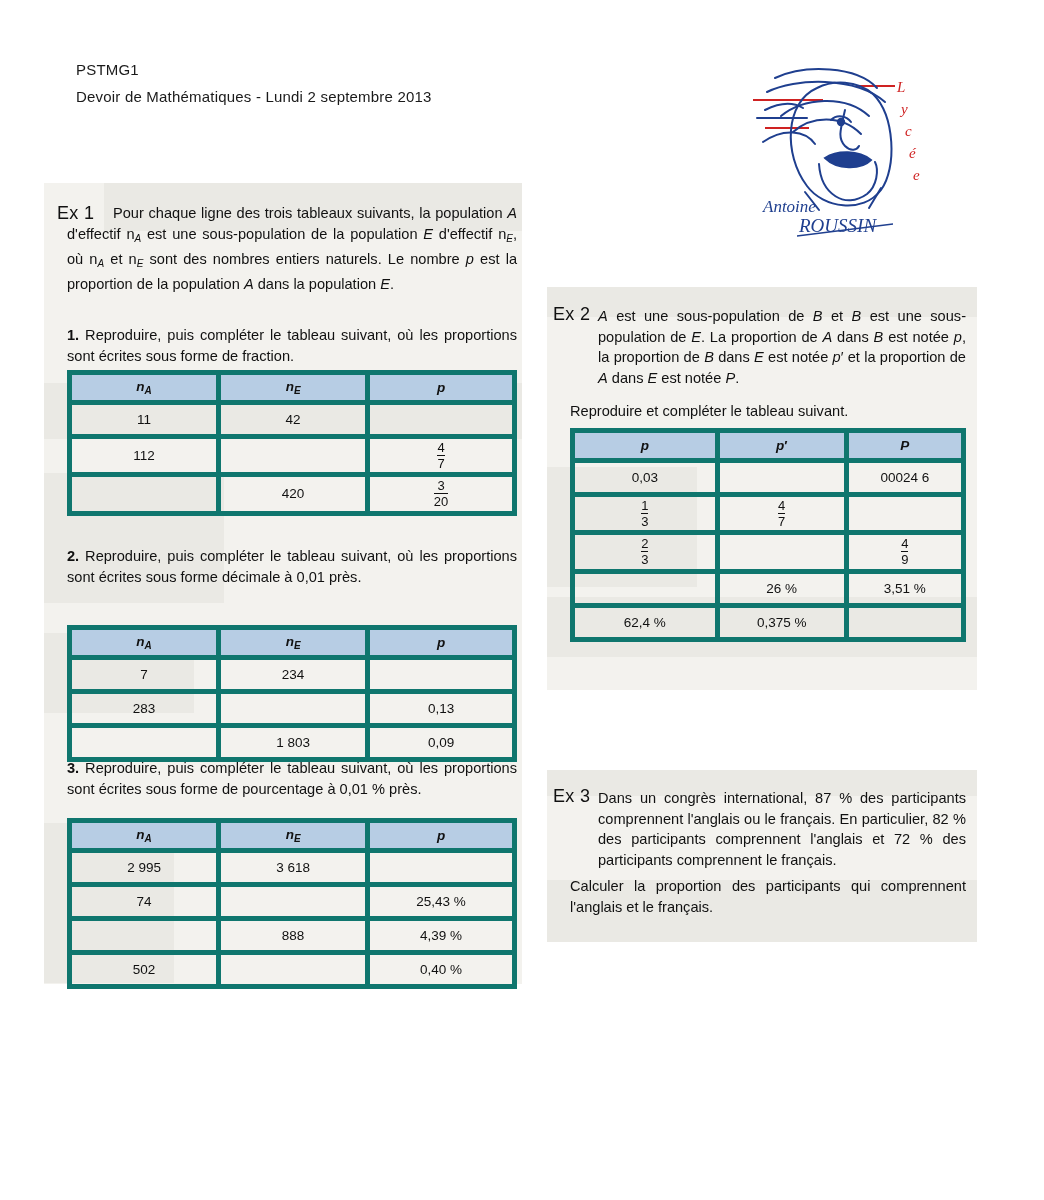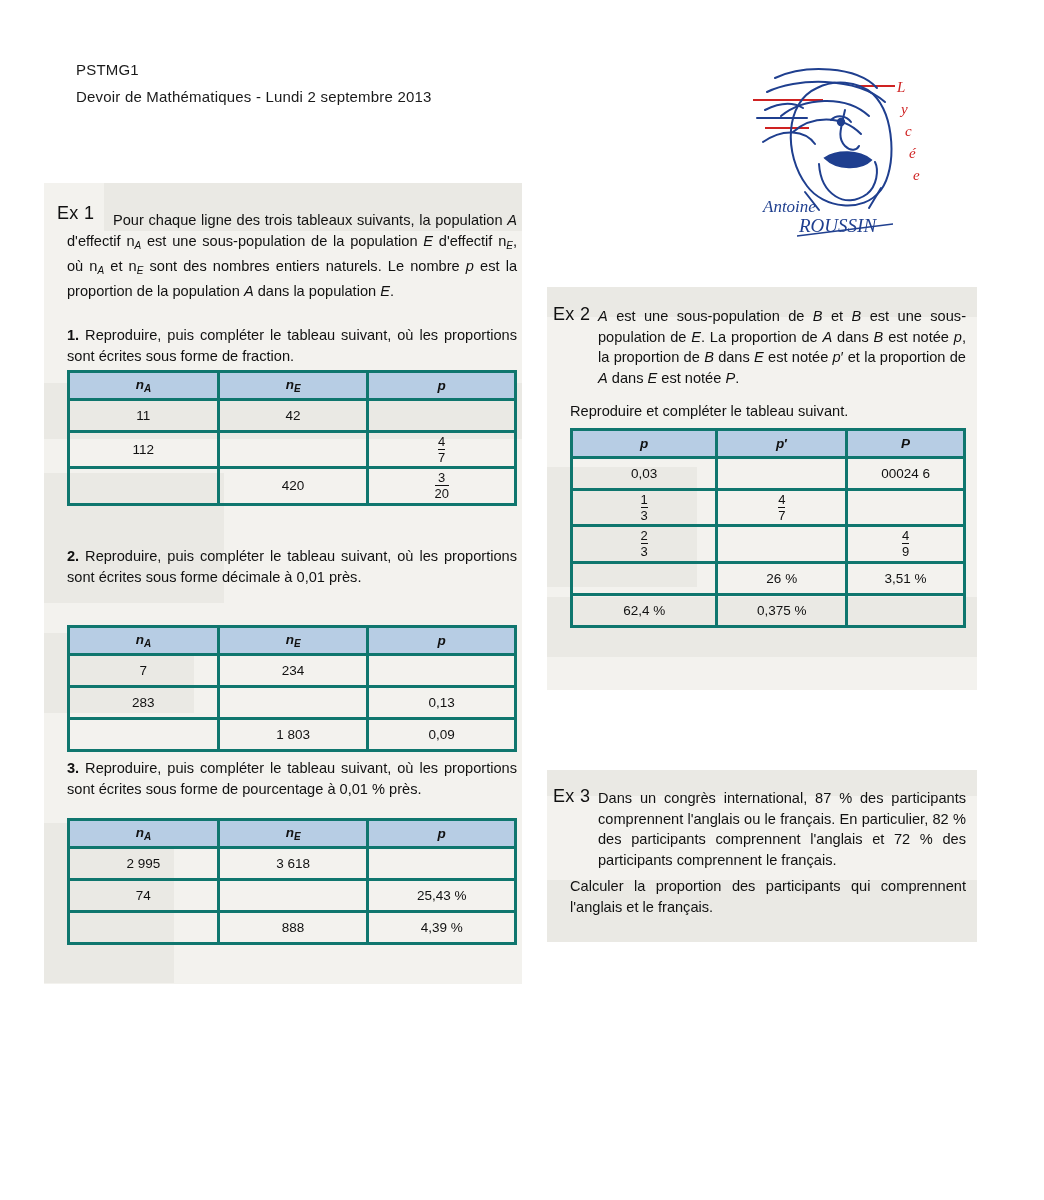--- a/index.html
+++ b/index.html
@@ -73,41 +73,41 @@
     font-family: "Liberation Sans", sans-serif;
     font-size: 14.6px;
     line-height: 20.5px;
     color: #111;
     text-align: justify;
   }
   .prose .b { font-weight: bold; }
   .prose i  { font-style: italic; }
   .sub { font-size: 10px; vertical-align: -0.25em; font-style: italic;}
 
-  #ex1-intro { left: 67px; top: 210px; width: 450px; text-indent: 46px;}
+  #ex1-intro { left: 67px; top: 203px; width: 450px; text-indent: 46px;}
   #ex1-q1    { left: 67px; top: 325px; width: 450px; }
   #ex1-q2    { left: 67px; top: 546px; width: 450px; }
   #ex1-q3    { left: 67px; top: 758px; width: 450px; }
 
   #ex2-intro { left: 598px; top: 306px; width: 368px; }
   #ex2-q     { left: 570px; top: 401px; width: 396px; }
 
   #ex3-p1    { left: 598px; top: 788px; width: 368px; text-align: justify;}
   #ex3-p2    { left: 570px; top: 876px; width: 396px; text-align: justify;}
 
   
   table.dt {
     position: absolute;
     border-collapse: collapse;
     font-family: "Liberation Sans", sans-serif;
     font-size: 13.5px;
     background: transparent;
   }
   table.dt th, table.dt td {
-    border: 3px solid #0f766e;
+    border: 5px solid #0f766e;
     text-align: center;
     vertical-align: middle;
     padding: 0;
     height: 29px;
     color: #111;
   }
   table.dt th {
     background: #b7cde4;
     font-weight: bold;
     height: 25px;
@@ -291,20 +291,25 @@
     <tr>
       <td>74</td>
       <td></td>
       <td>25,43 %</td>
     </tr>
     <tr>
       <td></td>
       <td>888</td>
       <td>4,39 %</td>
     </tr>
+    <tr>
+      <td>502</td>
+      <td></td>
+      <td>0,40 %</td>
+    </tr>
   </tbody>
 </table>
 
 <div class="prose" id="ex2-intro"><i>A</i> est une sous-population de <i>B</i> et <i>B</i> est une sous-population de <i>E</i>. La proportion de <i>A</i> dans <i>B</i> est notée <i>p</i>, la proportion de <i>B</i> dans <i>E</i> est notée <i>p</i>′ et la proportion de <i>A</i> dans <i>E</i> est notée <i>P</i>.</div>
 <div class="prose" id="ex2-q">Reproduire et compléter le tableau suivant.</div>
 
 <table class="dt" id="t4">
   <thead>
     <tr>
       <th style="width:37%"><span class="italic-var">p</span></th>

